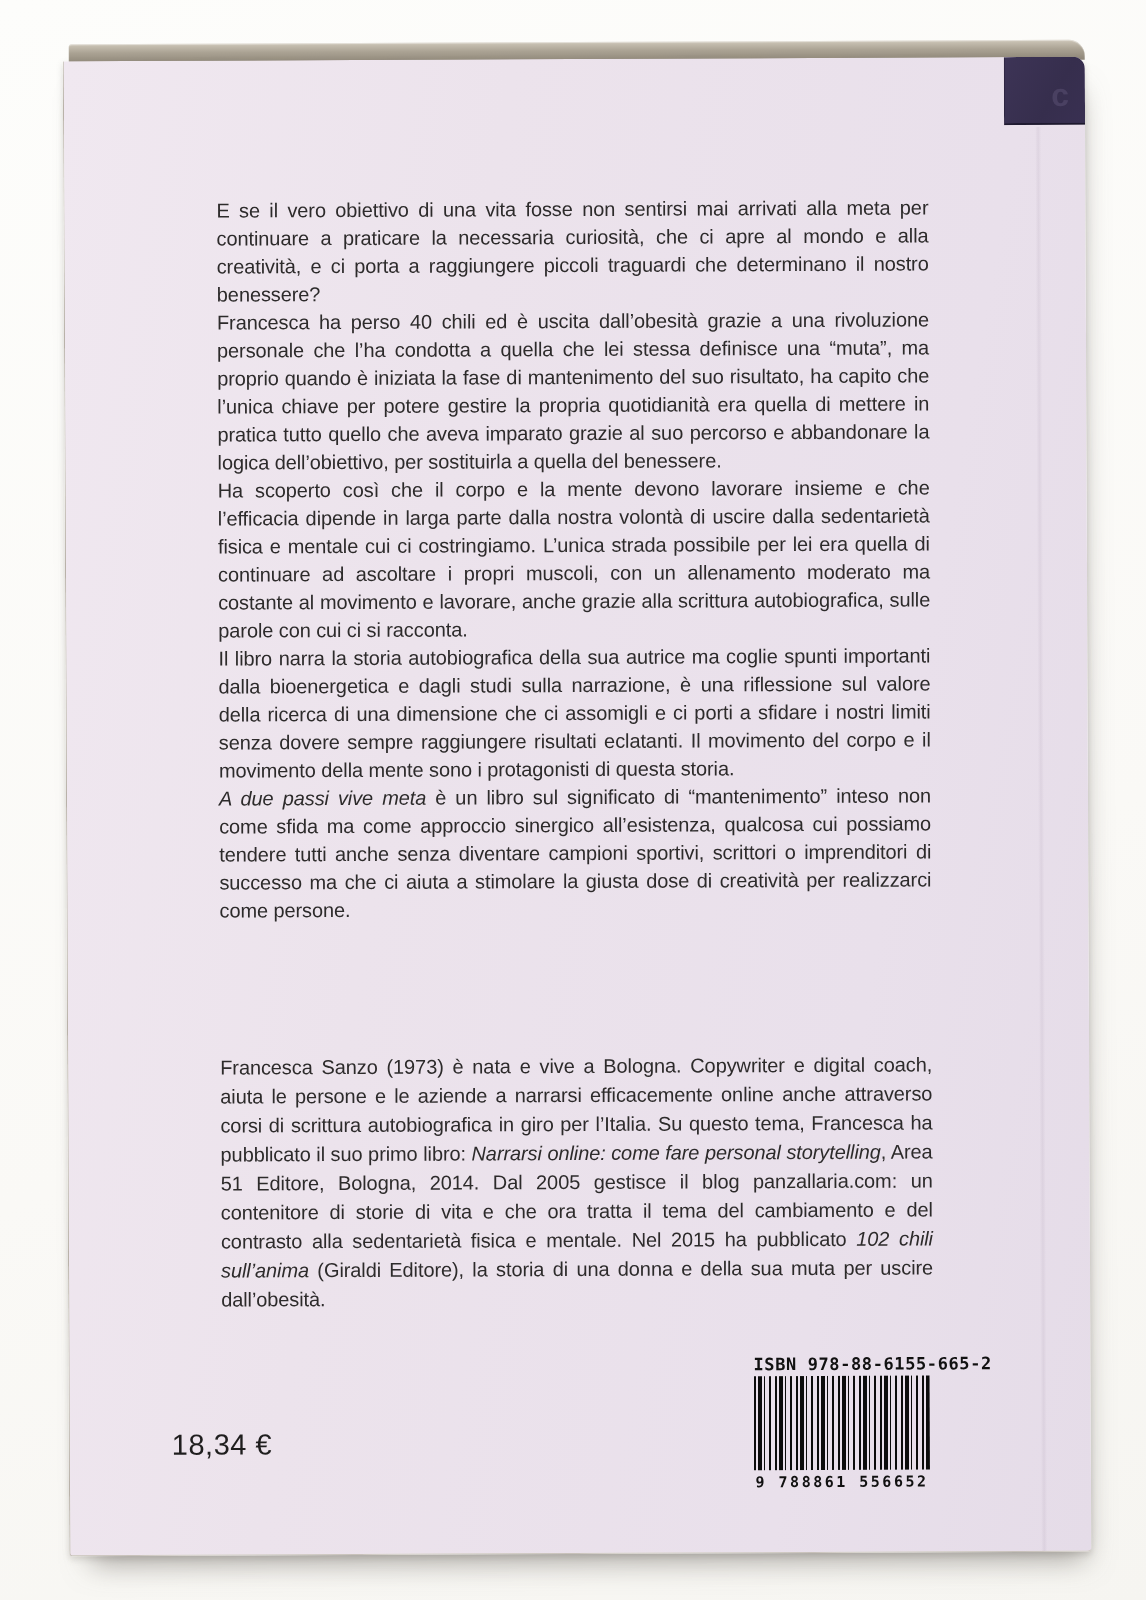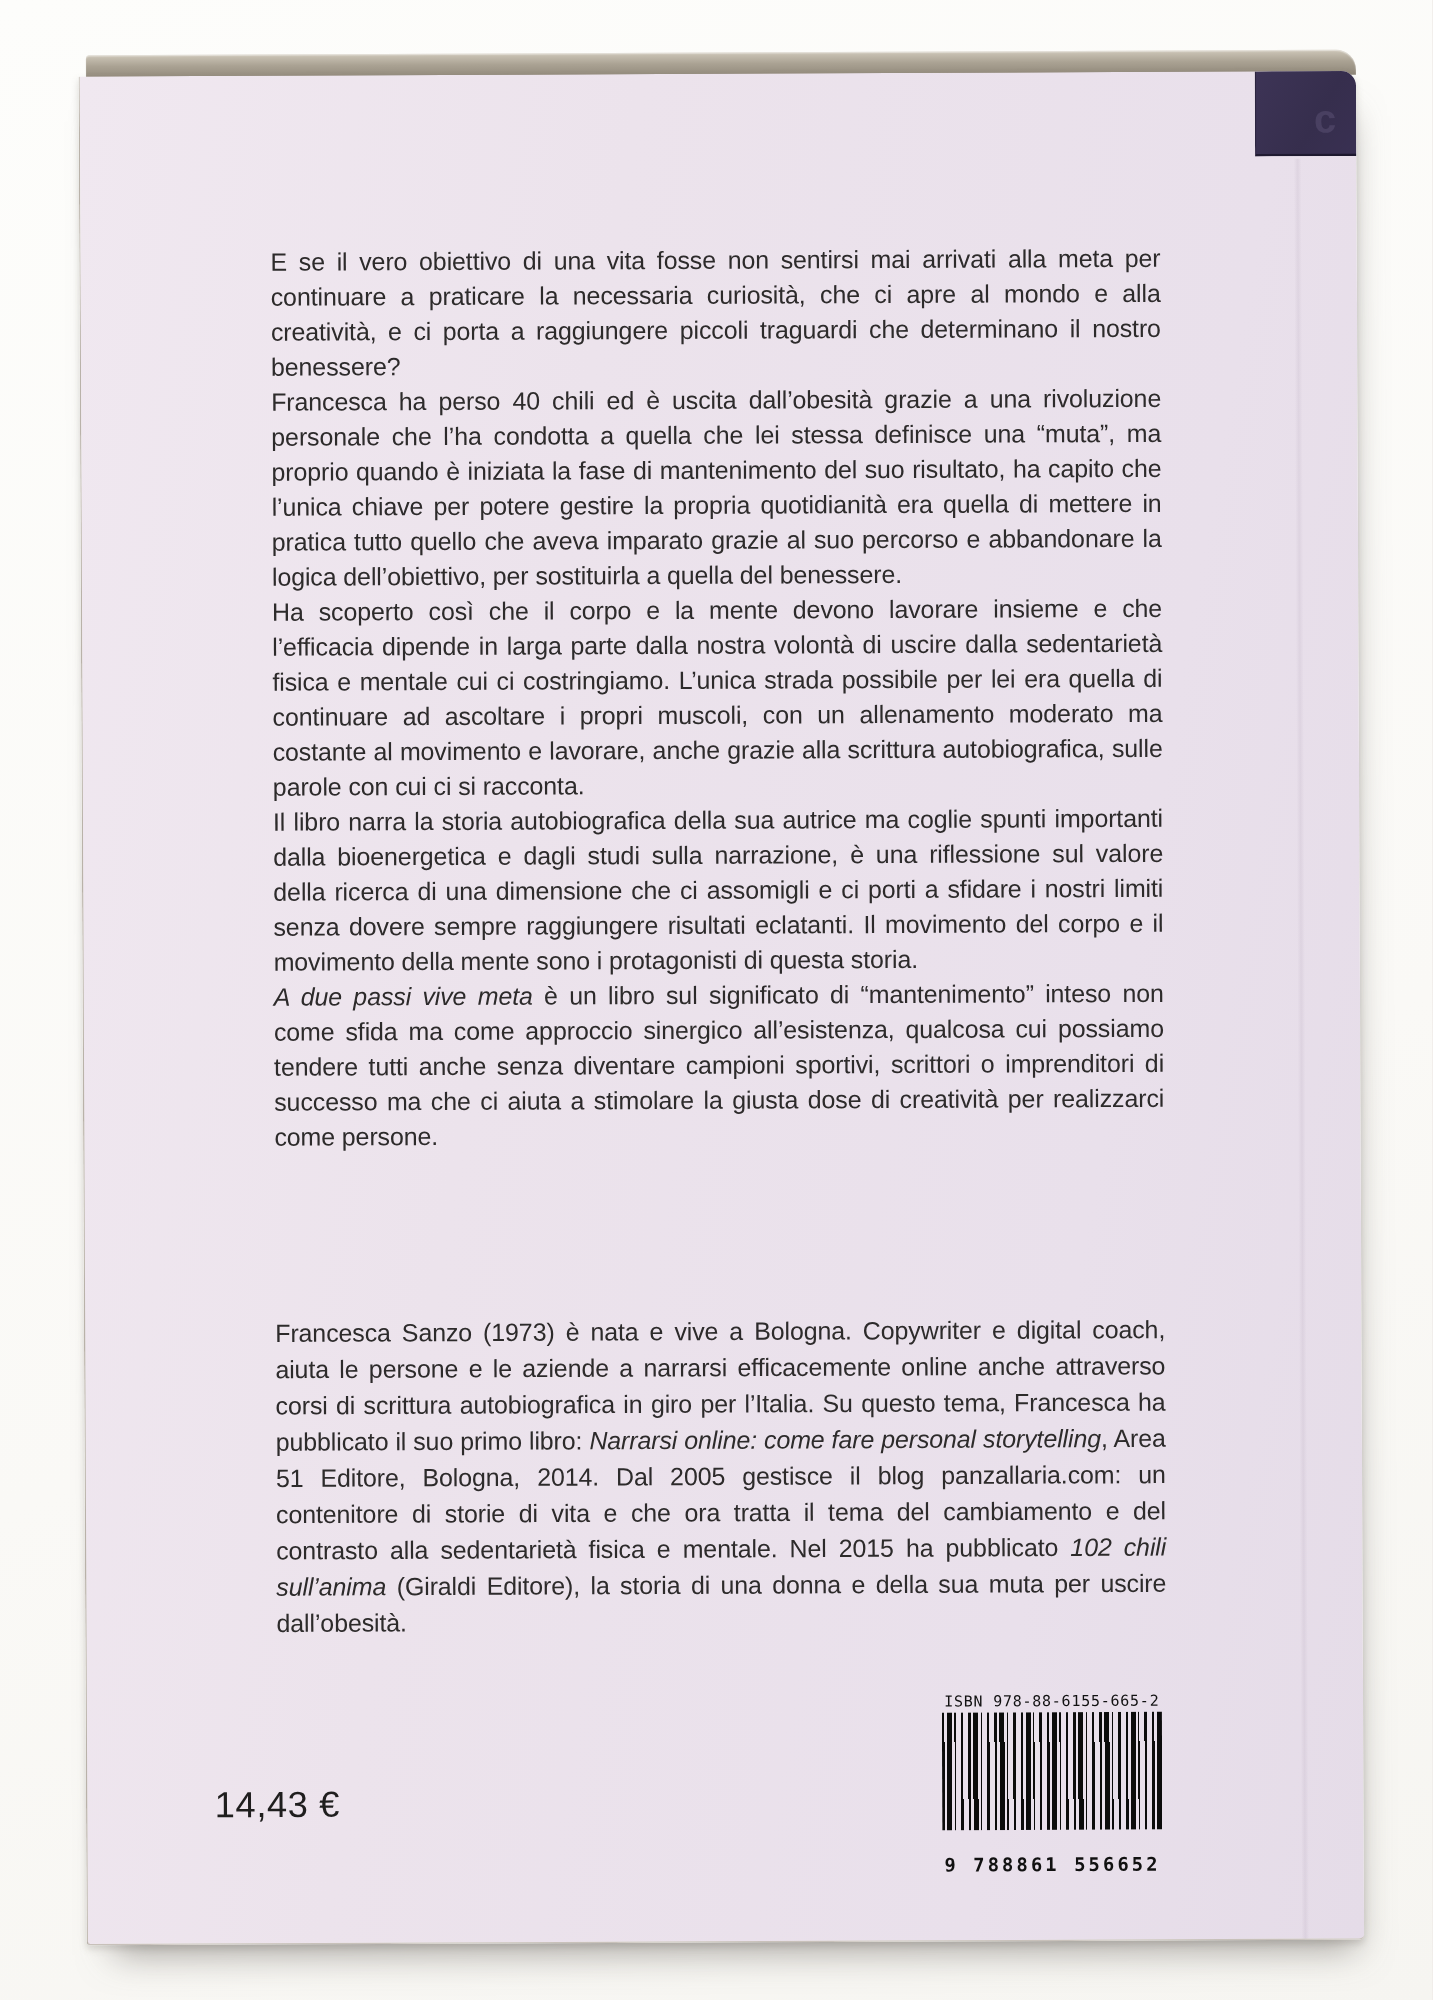--- a/index.html
+++ b/index.html
@@ -118,42 +118,43 @@
   }
   .barcode {
     position: absolute;
     left: 684px;
     top: 1296px;
     width: 176px;
     text-align: center;
   }
   .isbn-label {
     font-family: "DejaVu Sans Mono", "Liberation Mono", monospace;
-    font-size: 12px;
-    font-weight: normal;
+    font-size: 17px;
+    font-weight: bold;
     letter-spacing: 0.6px;
     color: #111;
     white-space: nowrap;
+    text-align: right;
   }
   .bars {
     margin-top: 2px;
     height: 94px;
     background:
       repeating-linear-gradient(90deg,
         #0c0c0c 0px, #0c0c0c 2px,
         transparent 2px, transparent 4px,
         #0c0c0c 4px, #0c0c0c 8px,
         transparent 8px, transparent 10px,
         #0c0c0c 10px, #0c0c0c 11px,
         transparent 11px, transparent 15px,
         #0c0c0c 15px, #0c0c0c 17px,
         transparent 17px, transparent 21px);
   }
   .isbn-digits {
-    margin-top: 19px;
+    margin-top: 3px;
     font-family: "DejaVu Sans Mono", "Liberation Mono", monospace;
     font-size: 15px;
     font-weight: bold;
     letter-spacing: 2.5px;
     color: #111;
     white-space: nowrap;
   }
 </style>
 </head>
 <body>
@@ -173,21 +174,21 @@
           <p><span>Francesca ha perso 40 chili ed è uscita dall’obesità grazie a una rivoluzione personale che l’ha condotta a quella che lei stessa definisce una “muta”, ma proprio quando è iniziata la fase di mantenimento del suo risultato, ha capito che l’unica chiave per potere gestire la propria quotidianità era quella di mettere in pratica tutto quello che aveva imparato grazie al suo percorso e abbandonare la logica dell’obiettivo, per sostituirla a quella del benessere.</span></p>
           <p><span>Ha scoperto così che il corpo e la mente devono lavorare insieme e che l’efficacia dipende in larga parte dalla nostra volontà di uscire dalla sedentarietà fisica e mentale cui ci costringiamo. L’unica strada possibile per lei era quella di continuare ad ascoltare i propri muscoli, con un allenamento moderato ma costante al movimento e lavorare, anche grazie alla scrittura autobiografica, sulle parole con cui ci si racconta.</span></p>
           <p><span>Il libro narra la storia autobiografica della sua autrice ma coglie spunti importanti dalla bioenergetica e dagli studi sulla narrazione, è una riflessione sul valore della ricerca di una dimensione che ci assomigli e ci porti a sfidare i nostri limiti senza dovere sempre raggiungere risultati eclatanti. Il movimento del corpo e il movimento della mente sono i protagonisti di questa storia.</span></p>
           <p><em>A due passi vive meta</em><span> è un libro sul significato di “mantenimento” inteso non come sfida ma come approccio sinergico all’esistenza, qualcosa cui possiamo tendere tutti anche senza diventare campioni sportivi, scrittori o imprenditori di successo ma che ci aiuta a stimolare la giusta dose di creatività per realizzarci come persone.</span></p>
         </div>
 
       <div class="bio">
           <p><span>Francesca Sanzo (1973) è nata e vive a Bologna. Copywriter e digital coach, aiuta le persone e le aziende a narrarsi efficacemente online anche attraverso corsi di scrittura autobiografica in giro per l’Italia. Su questo tema, Francesca ha pubblicato il suo primo libro: </span><em>Narrarsi online: come fare personal storytelling</em><span>, Area 51 Editore, Bologna, 2014. Dal 2005 gestisce il blog panzallaria.com: un contenitore di storie di vita e che ora tratta il tema del cambiamento e del contrasto alla sedentarietà fisica e mentale. Nel 2015 ha pubblicato </span><em>102 chili sull’anima</em><span> (Giraldi Editore), la storia di una donna e della sua muta per uscire dall’obesità.</span></p>
         </div>
 
-      <div class="price">14,43 €</div>
+      <div class="price">18,34 €</div>
 
       <div class="barcode">
         <div class="isbn-label">ISBN 978-88-6155-665-2</div>
         <div class="bars"></div>
         <div class="isbn-digits">9 788861 556652</div>
       </div>
 
     </div>
   </div>
 </div>

